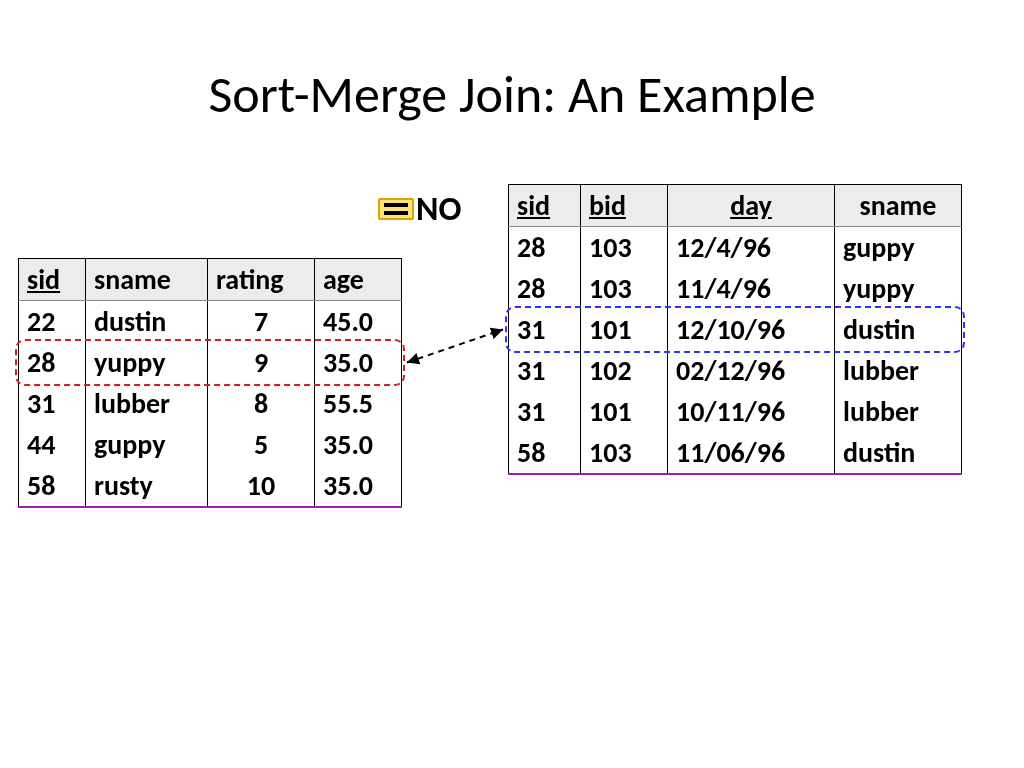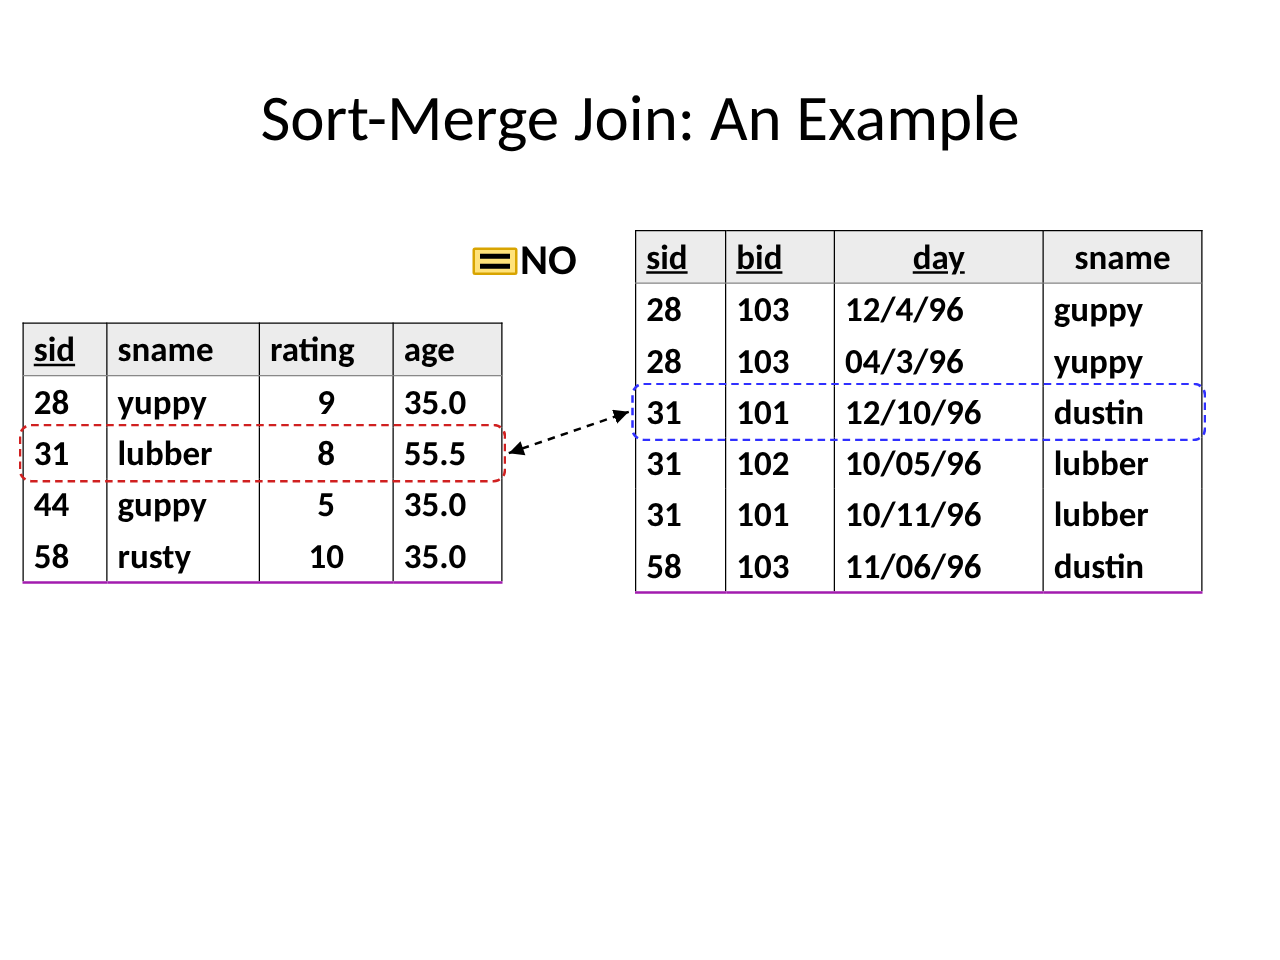--- a/index.html
+++ b/index.html
@@ -112,20 +112,26 @@
     <thead>
         <tr>
       <th><span class="ul">sid</span></th>
       <th>sname</th>
       <th>rating</th>
       <th>age</th>
     </tr>
       </thead>
     <tbody>
       <tr>
+          <td>22</td>
+          <td>dustin</td>
+          <td class="center">7</td>
+          <td>45.0</td>
+        </tr>
+      <tr>
           <td>28</td>
           <td>yuppy</td>
           <td class="center">9</td>
           <td>35.0</td>
         </tr>
       <tr>
           <td>31</td>
           <td>lubber</td>
           <td class="center">8</td>
           <td>55.5</td>
@@ -157,33 +163,33 @@
     <tbody>
       <tr>
           <td>28</td>
           <td>103</td>
           <td>12/4/96</td>
           <td>guppy</td>
         </tr>
       <tr>
           <td>28</td>
           <td>103</td>
-          <td>04/3/96</td>
+          <td>11/4/96</td>
           <td>yuppy</td>
         </tr>
       <tr>
           <td>31</td>
           <td>101</td>
           <td>12/10/96</td>
           <td>dustin</td>
         </tr>
       <tr>
           <td>31</td>
           <td>102</td>
-          <td>10/05/96</td>
+          <td>02/12/96</td>
           <td>lubber</td>
         </tr>
       <tr>
           <td>31</td>
           <td>101</td>
           <td>10/11/96</td>
           <td>lubber</td>
         </tr>
       <tr>
           <td>58</td>

